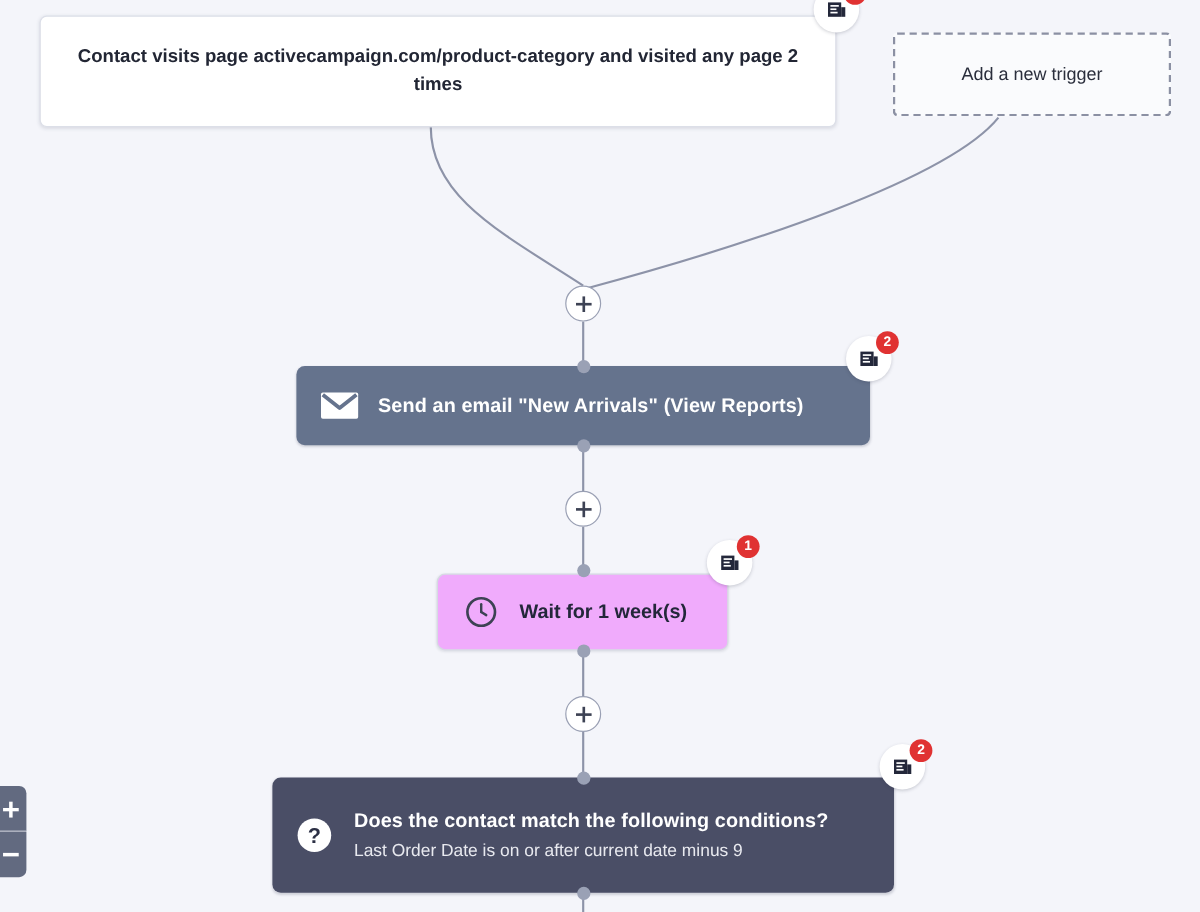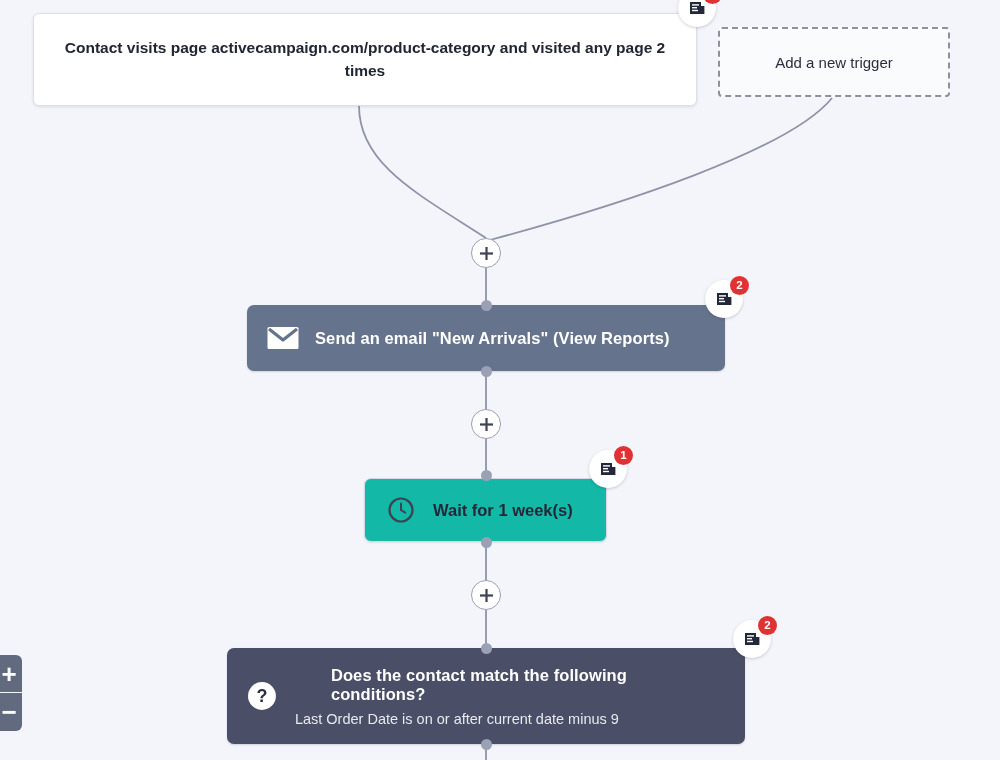--- a/index.html
+++ b/index.html
@@ -76,29 +76,29 @@
   .cond-card {
     background: #4a4e66;
     border-radius: 7px;
     padding: 0 20px;
     gap: 18px;
     align-items: center;
     box-shadow: 0 1px 2px rgba(40,46,70,.18);
   }
   .cond-card .cond-text { display: flex; flex-direction: column; gap: 7px; }
   .cond-card .title {
-    font-size: 16.5px; font-weight: bold; color: #ffffff; letter-spacing: .1px; margin-left: 36px;
+    font-size: 16.5px; font-weight: bold; color: #ffffff; letter-spacing: .1px;
   }
   .cond-card .subtitle {
     font-size: 14.5px; font-weight: normal; color: #e8e9ef;
   }
 
   
   .wait-card {
-    background: #14b8a6;
+    background: #f0abfc;
     border: 1px solid #d6d9e3;
     border-radius: 7px;
     padding: 0 22px;
     gap: 18px;
     box-shadow: 0 1px 2px rgba(40,46,70,.10);
   }
   .wait-card .label {
     font-size: 16.5px; font-weight: bold; color: #23273a;
   }
 
@@ -202,21 +202,21 @@
     <svg width="17" height="17" viewBox="0 0 17 17">
       <rect x="1" y="2" width="11" height="12" fill="#23273a"></rect>
       <rect x="3" y="4.2" width="7" height="1.4" fill="#ffffff"></rect>
       <rect x="3" y="7" width="5" height="1.4" fill="#ffffff"></rect>
       <rect x="3" y="9.8" width="6" height="1.4" fill="#ffffff"></rect>
       <rect x="12" y="6" width="3.4" height="8" fill="#23273a"></rect>
     </svg>
     <div class="count">2</div>
   </div>
 
-  <div class="node add-trigger-card" style="left:718px; top:27px; width:232px; height:70px;">
+  <div class="node add-trigger-card" style="left:744px; top:27px; width:232px; height:70px;">
     <div class="label">Add a new trigger</div>
   </div>
 
   <div class="plus-node" style="left:471px; top:238px;">
     <svg width="15" height="15" viewBox="0 0 15 15">
       <rect x="6.4" y="1" width="2.2" height="13" fill="#3d4254"></rect>
       <rect x="1" y="6.4" width="13" height="2.2" fill="#3d4254"></rect>
     </svg>
   </div>
 

